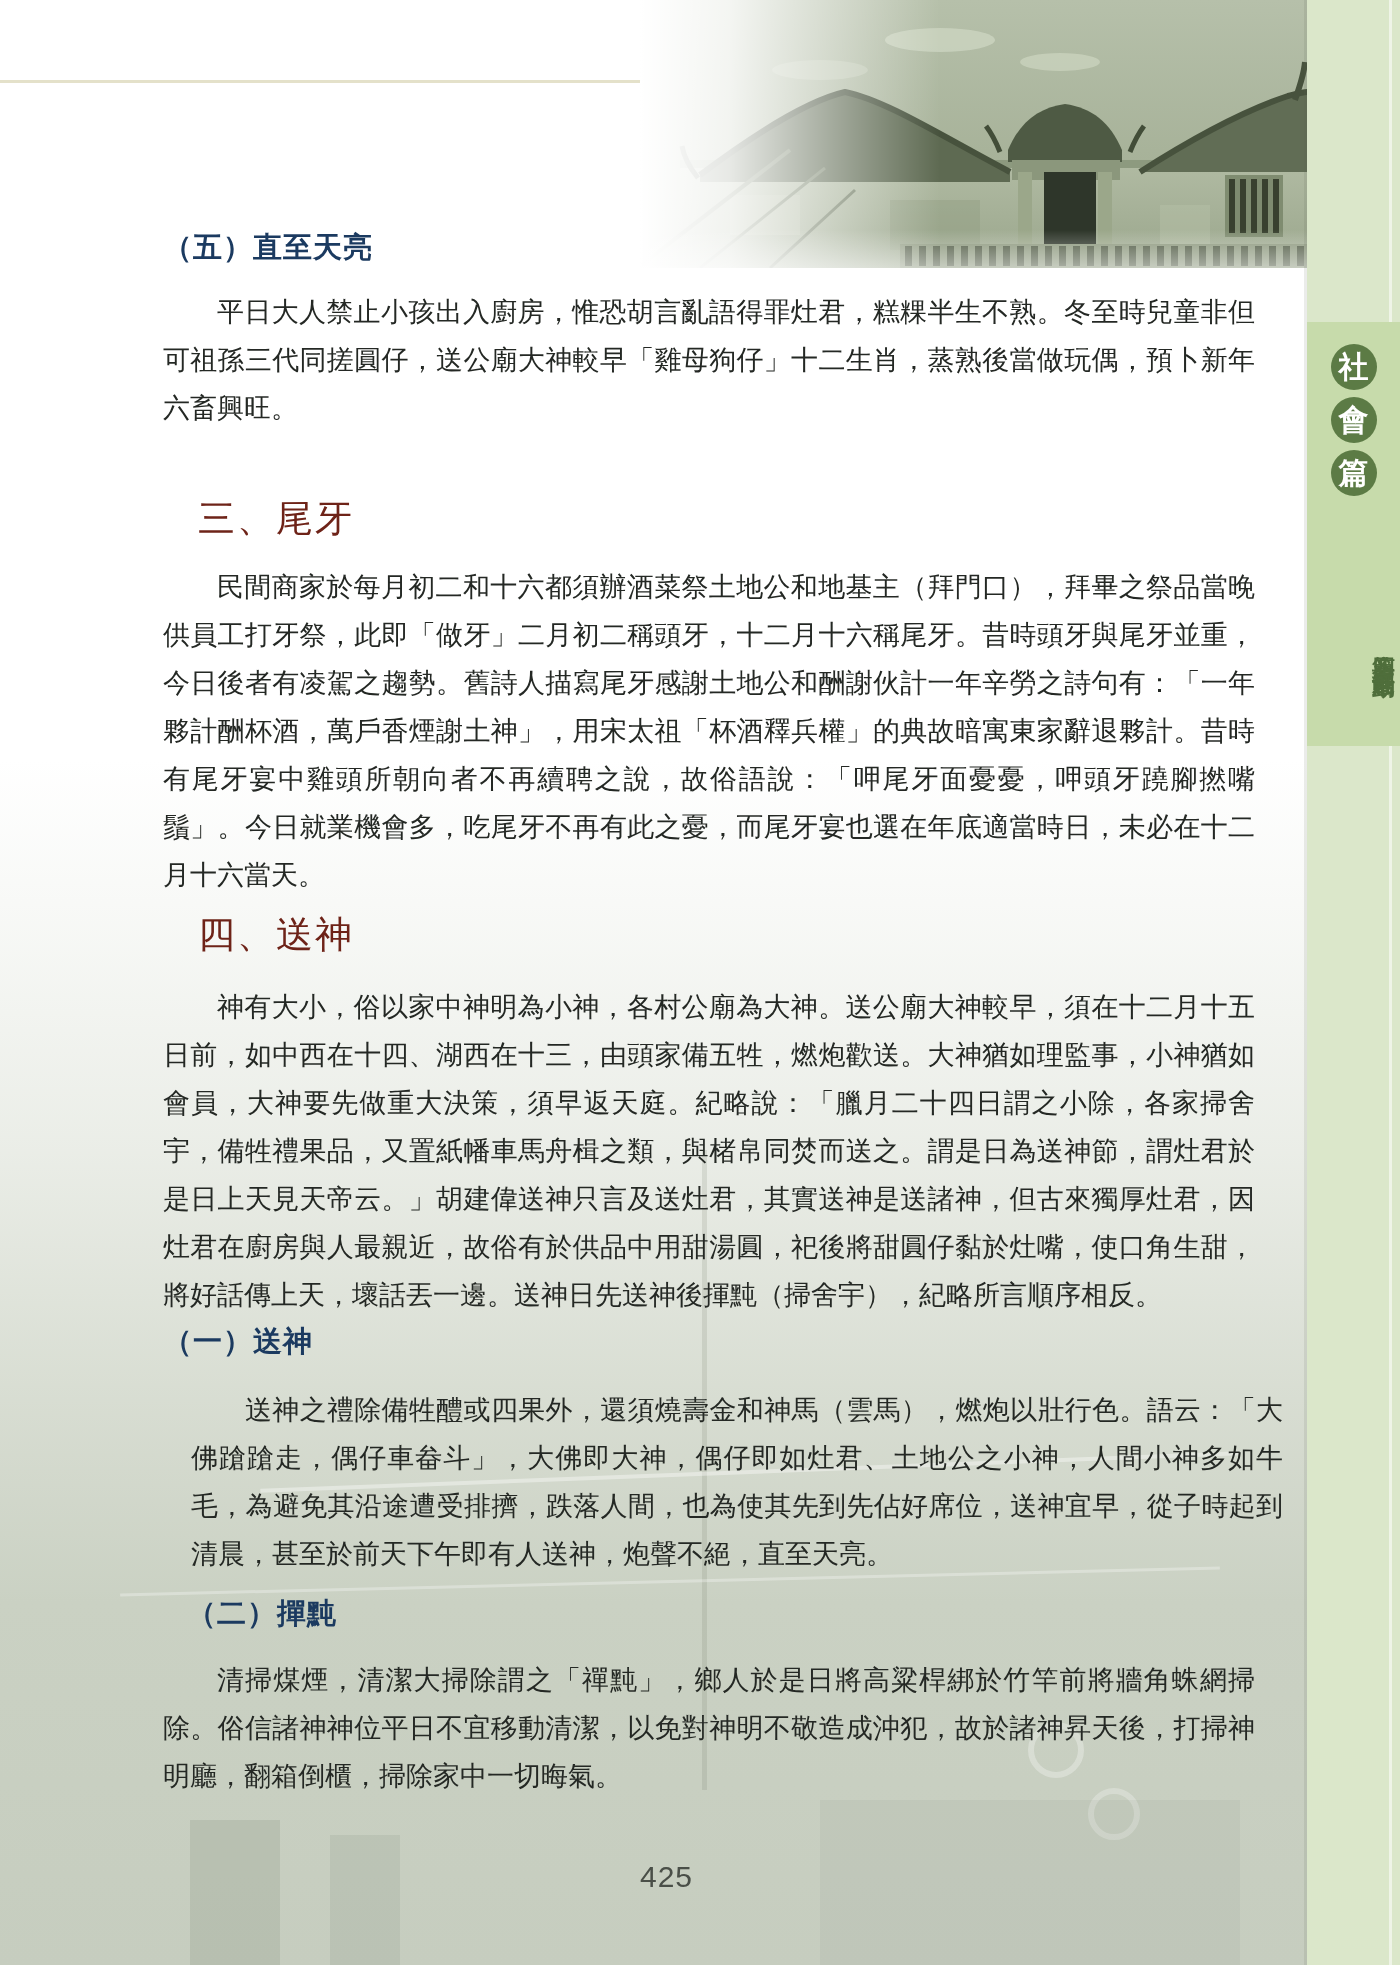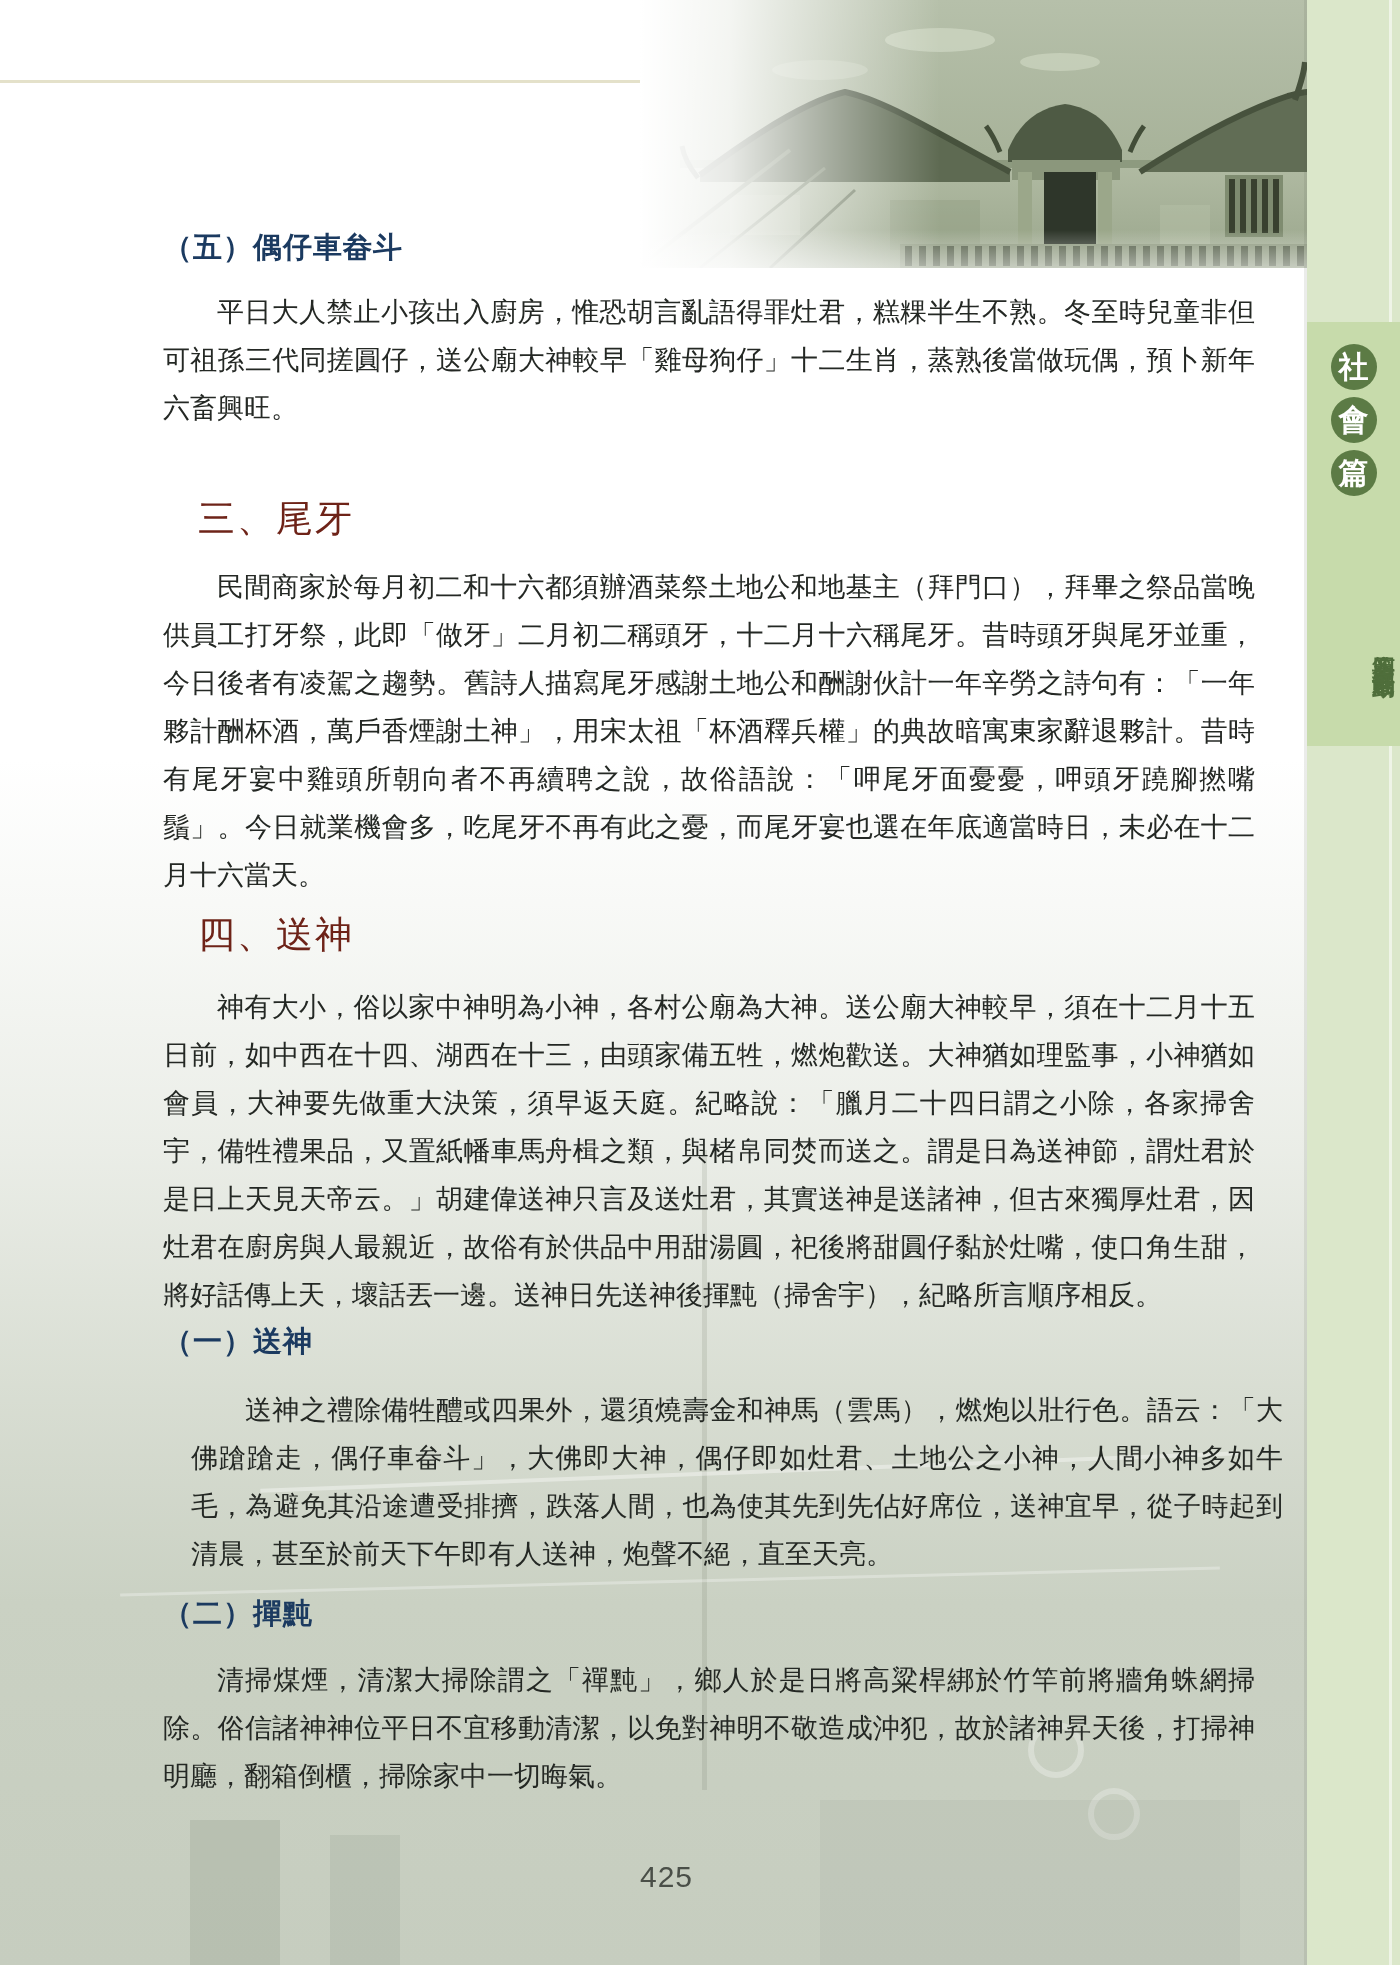--- a/index.html
+++ b/index.html
@@ -179,30 +179,30 @@
     <div class="sidebar-tab">
       <div class="tab-circles">
         <div class="tab-circle">社</div>
         <div class="tab-circle">會</div>
         <div class="tab-circle">篇</div>
       </div>
       <div class="tab-chapter">第四章・節慶活動</div>
     </div>
   </div>
 
-  <div class="h-sub" style="top:228px;">（五）偶仔車畚斗</div>
+  <div class="h-sub" style="top:228px;">（五）直至天亮</div>
   <p class="para" style="top:288px;">平日大人禁止小孩出入廚房，惟恐胡言亂語得罪灶君，糕粿半生不熟。冬至時兒童非但可祖孫三代同搓圓仔，送公廟大神較早「雞母狗仔」十二生肖，蒸熟後當做玩偶，預卜新年六畜興旺。</p>
 
   <div class="h-main" style="top:494px;">三、尾牙</div>
   <p class="para" style="top:563px;">民間商家於每月初二和十六都須辦酒菜祭土地公和地基主（拜門口），拜畢之祭品當晚供員工打牙祭，此即「做牙」二月初二稱頭牙，十二月十六稱尾牙。昔時頭牙與尾牙並重，今日後者有凌駕之趨勢。舊詩人描寫尾牙感謝土地公和酬謝伙計一年辛勞之詩句有：「一年夥計酬杯酒，萬戶香煙謝土神」，用宋太祖「杯酒釋兵權」的典故暗寓東家辭退夥計。昔時有尾牙宴中雞頭所朝向者不再續聘之說，故俗語說：「呷尾牙面憂憂，呷頭牙蹺腳撚嘴鬚」。今日就業機會多，吃尾牙不再有此之憂，而尾牙宴也選在年底適當時日，未必在十二月十六當天。</p>
 
   <div class="h-main" style="top:910px;">四、送神</div>
   <p class="para" style="top:983px;">神有大小，俗以家中神明為小神，各村公廟為大神。送公廟大神較早，須在十二月十五日前，如中西在十四、湖西在十三，由頭家備五牲，燃炮歡送。大神猶如理監事，小神猶如會員，大神要先做重大決策，須早返天庭。紀略說：「臘月二十四日謂之小除，各家掃舍宇，備牲禮果品，又置紙幡車馬舟楫之類，與楮帛同焚而送之。謂是日為送神節，謂灶君於是日上天見天帝云。」胡建偉送神只言及送灶君，其實送神是送諸神，但古來獨厚灶君，因灶君在廚房與人最親近，故俗有於供品中用甜湯圓，祀後將甜圓仔黏於灶嘴，使口角生甜，將好話傳上天，壞話丟一邊。送神日先送神後揮黗（掃舍宇），紀略所言順序相反。</p>
 
   <div class="h-sub" style="top:1322px;">（一）送神</div>
   <p class="para" style="top:1386px;margin-left:28px;">送神之禮除備牲醴或四果外，還須燒壽金和神馬（雲馬），燃炮以壯行色。語云：「大佛蹌蹌走，偶仔車畚斗」，大佛即大神，偶仔即如灶君、土地公之小神，人間小神多如牛毛，為避免其沿途遭受排擠，跌落人間，也為使其先到先佔好席位，送神宜早，從子時起到清晨，甚至於前天下午即有人送神，炮聲不絕，直至天亮。</p>
 
-  <div class="h-sub" style="top:1594px;">（二）撣黗</div>
+  <div class="h-sub" style="top:1594px;margin-left:24px;">（二）撣黗</div>
   <p class="para" style="top:1656px;">清掃煤煙，清潔大掃除謂之「禪黗」，鄉人於是日將高粱桿綁於竹竿前將牆角蛛網掃除。俗信諸神神位平日不宜移動清潔，以免對神明不敬造成沖犯，故於諸神昇天後，打掃神明廳，翻箱倒櫃，掃除家中一切晦氣。</p>
 
   <div class="page-number">425</div>
 
 </div>
 
 </body></html>

